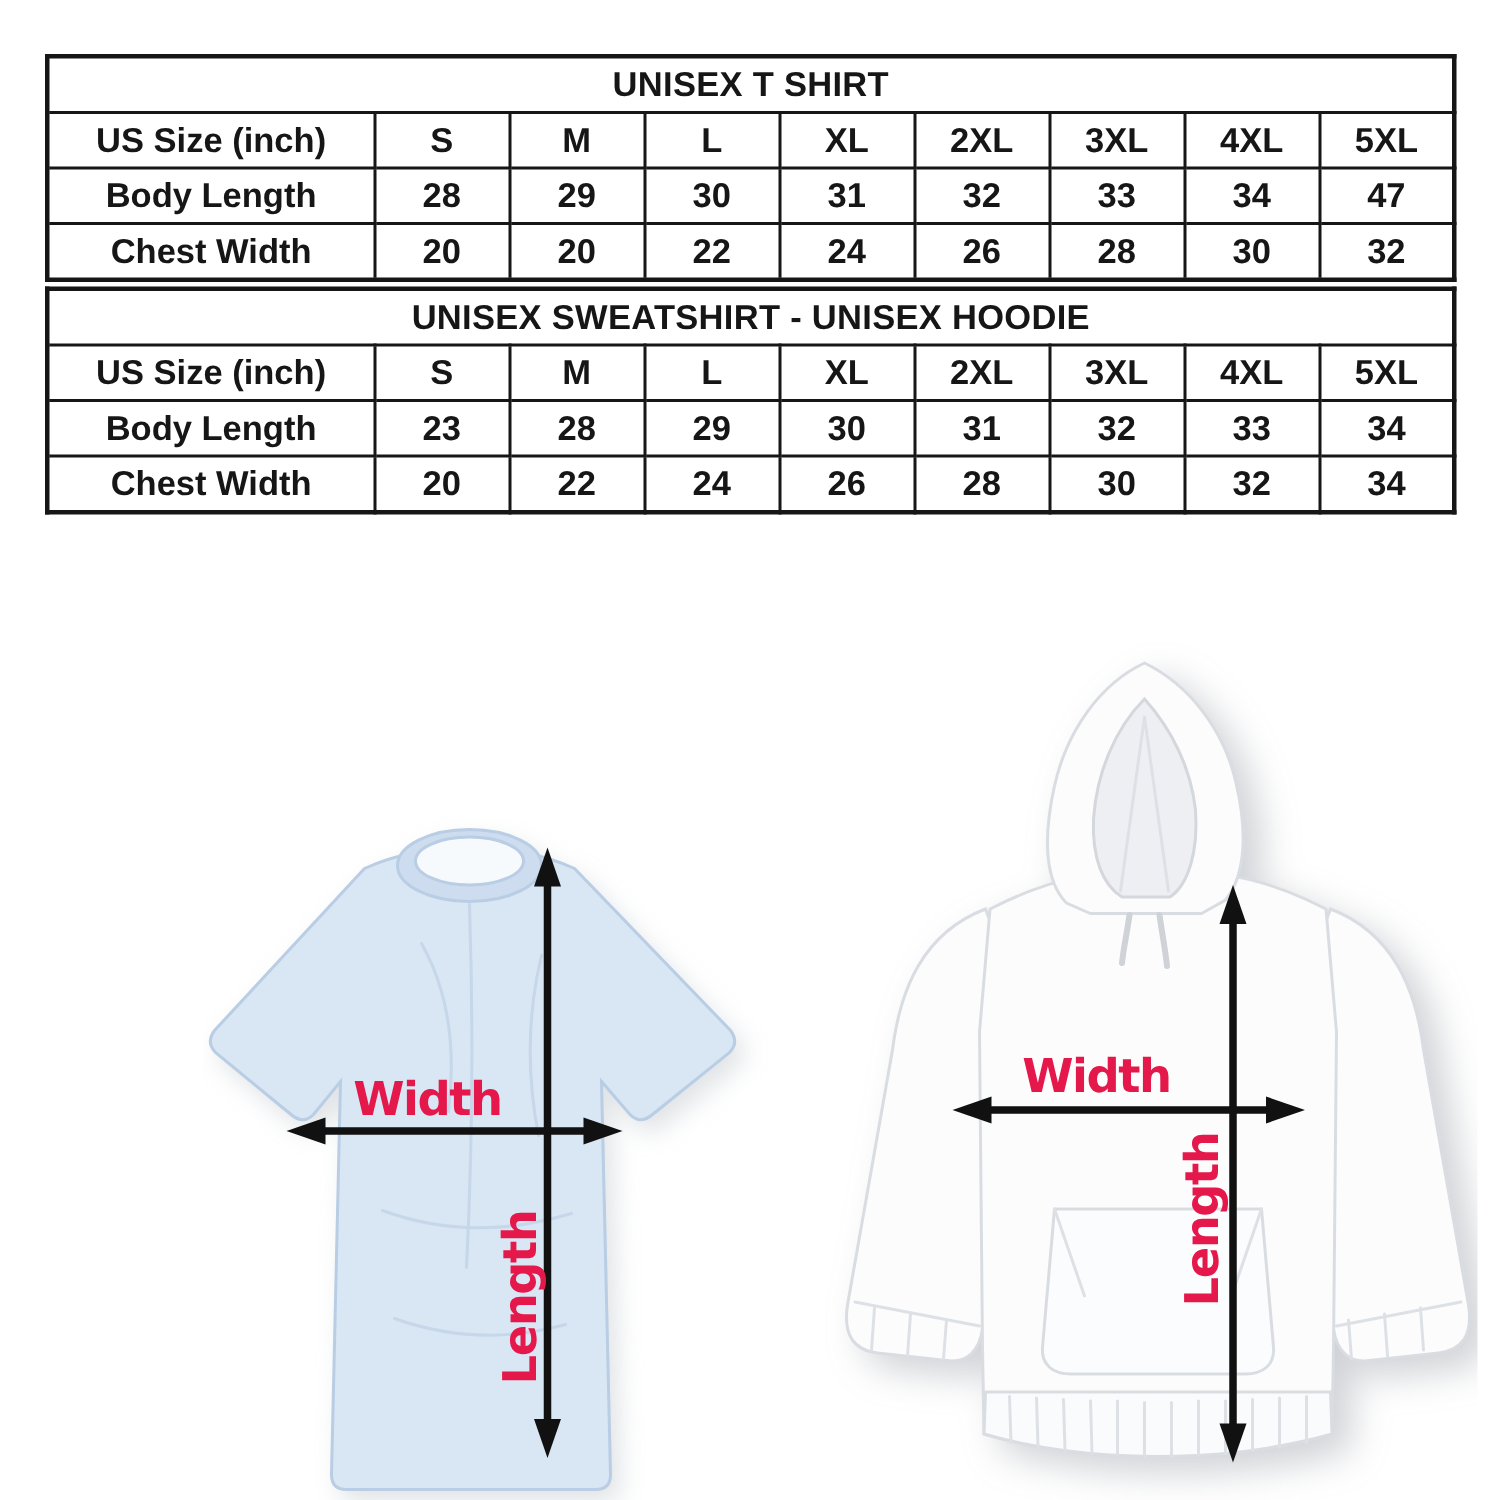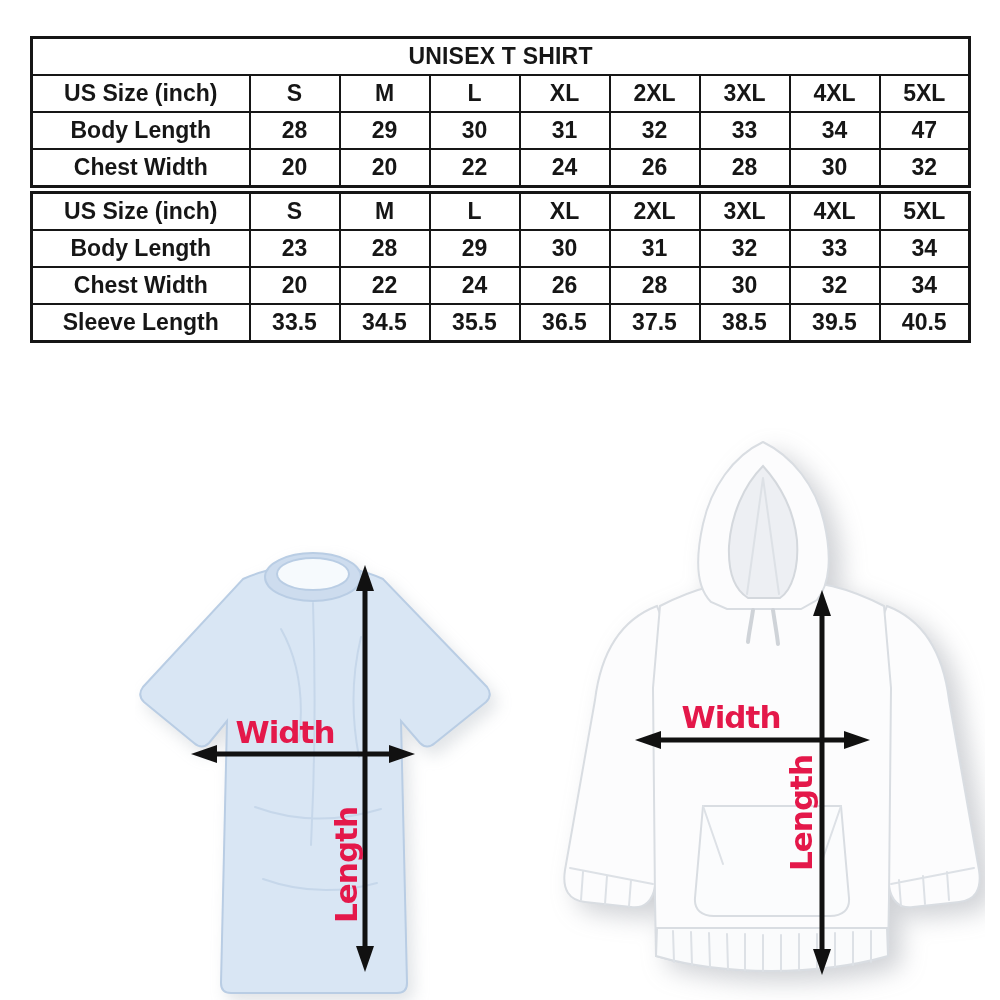--- a/index.html
+++ b/index.html
@@ -92,20 +92,23 @@
           <col style="width:90px">
           <col style="width:90px">
           <col style="width:90px">
           <col style="width:90px">
           <col style="width:90px">
           <col style="width:90px">
           <col style="width:90px">
           <col style="width:90px">
         </colgroup>
       <tbody>
+          <tr>
+        <td class="title-cell" colspan="9">UNISEX SWEATSHIRT - UNISEX HOODIE</td>
+      </tr>
       <tr>
         <td class="red">US Size (inch)</td>
         <td class="red">S</td>
         <td class="red">M</td>
         <td class="red">L</td>
         <td class="red">XL</td>
         <td class="red">2XL</td>
         <td class="red">3XL</td>
         <td class="red">4XL</td>
         <td class="red">5XL</td>
@@ -124,31 +127,20 @@
       <tr>
         <td>Chest Width</td>
         <td>20</td>
         <td>22</td>
         <td>24</td>
         <td>26</td>
         <td>28</td>
         <td>30</td>
         <td>32</td>
         <td>34</td>
-      </tr>
-      <tr>
-        <td>Sleeve Length</td>
-        <td>33.5</td>
-        <td>34.5</td>
-        <td>35.5</td>
-        <td>36.5</td>
-        <td>37.5</td>
-        <td>38.5</td>
-        <td>39.5</td>
-        <td>40.5</td>
       </tr>
     </tbody>
       </table>
   </div>
 
   <svg class="tee-svg" width="380" height="455" viewBox="0 0 380 455">
     <g class="tee-art">
       <path stroke="#b9cde4" stroke-width="2" d="M 108 34 C 130 24 152 20 178 20 C 204 20 226 24 248 34
                L 352 142 Q 358 150 351 157 L 300 198 Q 292 205 285 198 L 266 176
                L 272 438 Q 272 448 262 448 L 96 448 Q 86 448 86 438 L 92 176

